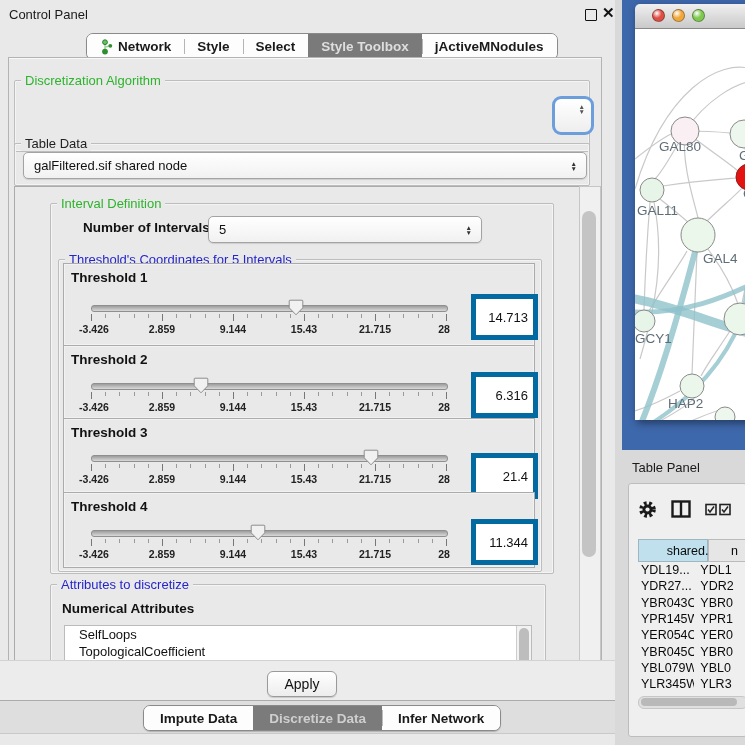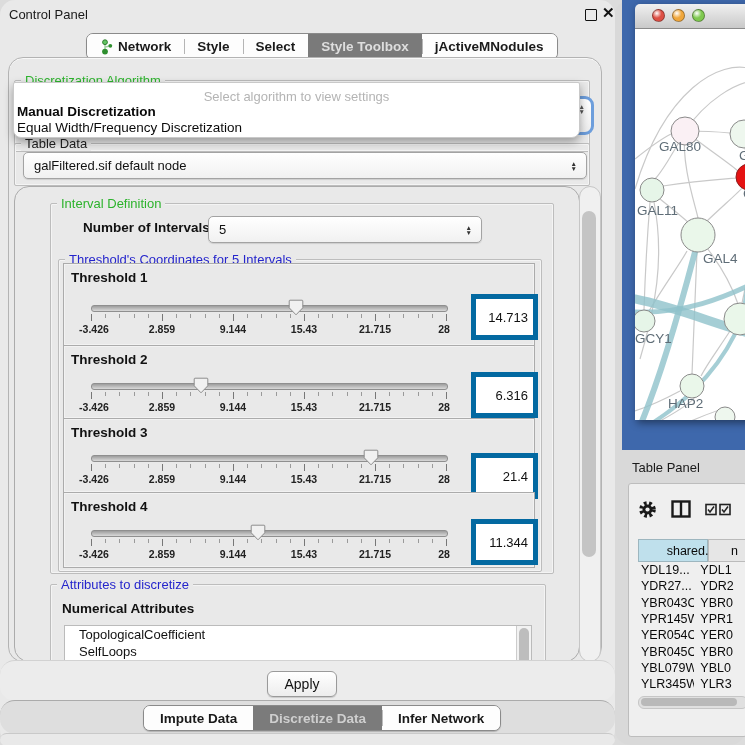--- a/index.html
+++ b/index.html
@@ -1,17 +1,17 @@
 <!DOCTYPE html>
 <html><head>
 <meta charset="utf-8">
 <style>
   html,body{margin:0;padding:0;}
   body{width:745px;height:745px;overflow:hidden;font-family:"Liberation Sans",sans-serif;background:#dcdcdc;position:relative;}
-  .abs{position:absolute;border-radius:15px;}
+  .abs{position:absolute;}
   #stage{position:absolute;left:0;top:0;width:745px;height:745px;overflow:hidden;}
 
   
   #left-panel{left:0;top:0;width:615px;height:745px;background:#e9e9e9;}
   #titlebar{left:0;top:0;width:615px;height:28px;}
   #titlebar .title{position:absolute;left:9px;top:7px;font-size:13px;color:#1a1a1a;}
   #float-btn{position:absolute;left:585px;top:9px;width:10px;height:10px;border:1.6px solid #111;border-radius:1px;}
   #close-btn{position:absolute;left:602px;top:4px;font-size:15px;font-weight:bold;color:#111;}
 
   
@@ -139,30 +139,25 @@
     <div class="grp" style="left:14px;top:80px;width:574px;height:70px;">
       <span class="glabel green">Discretization Algorithm</span>
     </div>
     <div id="focus-ring" class="abs">
       <span class="stepper">
           <span>▲</span>
           <span>▼</span>
         </span>
     </div>
 
-    <div id="algo-popup" class="abs">
-      <div class="ph">Select algorithm to view settings</div>
-      <div class="opt b" style="top:21px;">Manual Discretization</div>
-      <div class="opt" style="top:37px;">Equal Width/Frequency Discretization</div>
-    </div>
 
     <div class="grp" style="left:14px;top:143px;width:574px;height:41px;">
       <span class="glabel" style="color:#222;">Table Data</span>
       <div class="combo" style="left:8px;top:8px;width:542px;height:25px;">
-        <span>galFiltered.sif default node</span>
+        <span>galFiltered.sif shared node</span>
         <span class="stepper">
             <span>▲</span>
             <span>▼</span>
           </span>
       </div>
     </div>
 
     <div id="inner-panel" class="abs"></div>
     <div id="main-vsb" class="abs">
         <div class="vthumb"></div>
@@ -268,22 +263,22 @@
           <span class="ticklabel" style="left: 380px; top: 55px;">28</span>
           <input class="valbox" type="text" readonly="" value="11.344" style="top: 26px;">
         </div>
       </div>
 
     <div class="grp" style="left:50px;top:584px;width:494px;height:110px;background:#e9e9e9;">
       <span class="glabel blue">Attributes to discretize</span>
       <span style="position:absolute;left:11px;top:16px;font-size:13.5px;font-weight:bold;color:#111;">Numerical Attributes</span>
       <div id="attr-list">
         <div id="attr-items">
+            <div class="item">SelfLoops</div>
             <div class="item">TopologicalCoefficient</div>
-            <div class="item">SelfLoops</div>
             <div class="item">BetweennessCentrality</div>
           </div>
         <div id="attr-vsb">
             <div class="vthumb"></div>
           </div>
       </div>
     </div>
 
     <div id="apply-band" class="abs">
       <div id="apply-btn">Apply</div>

